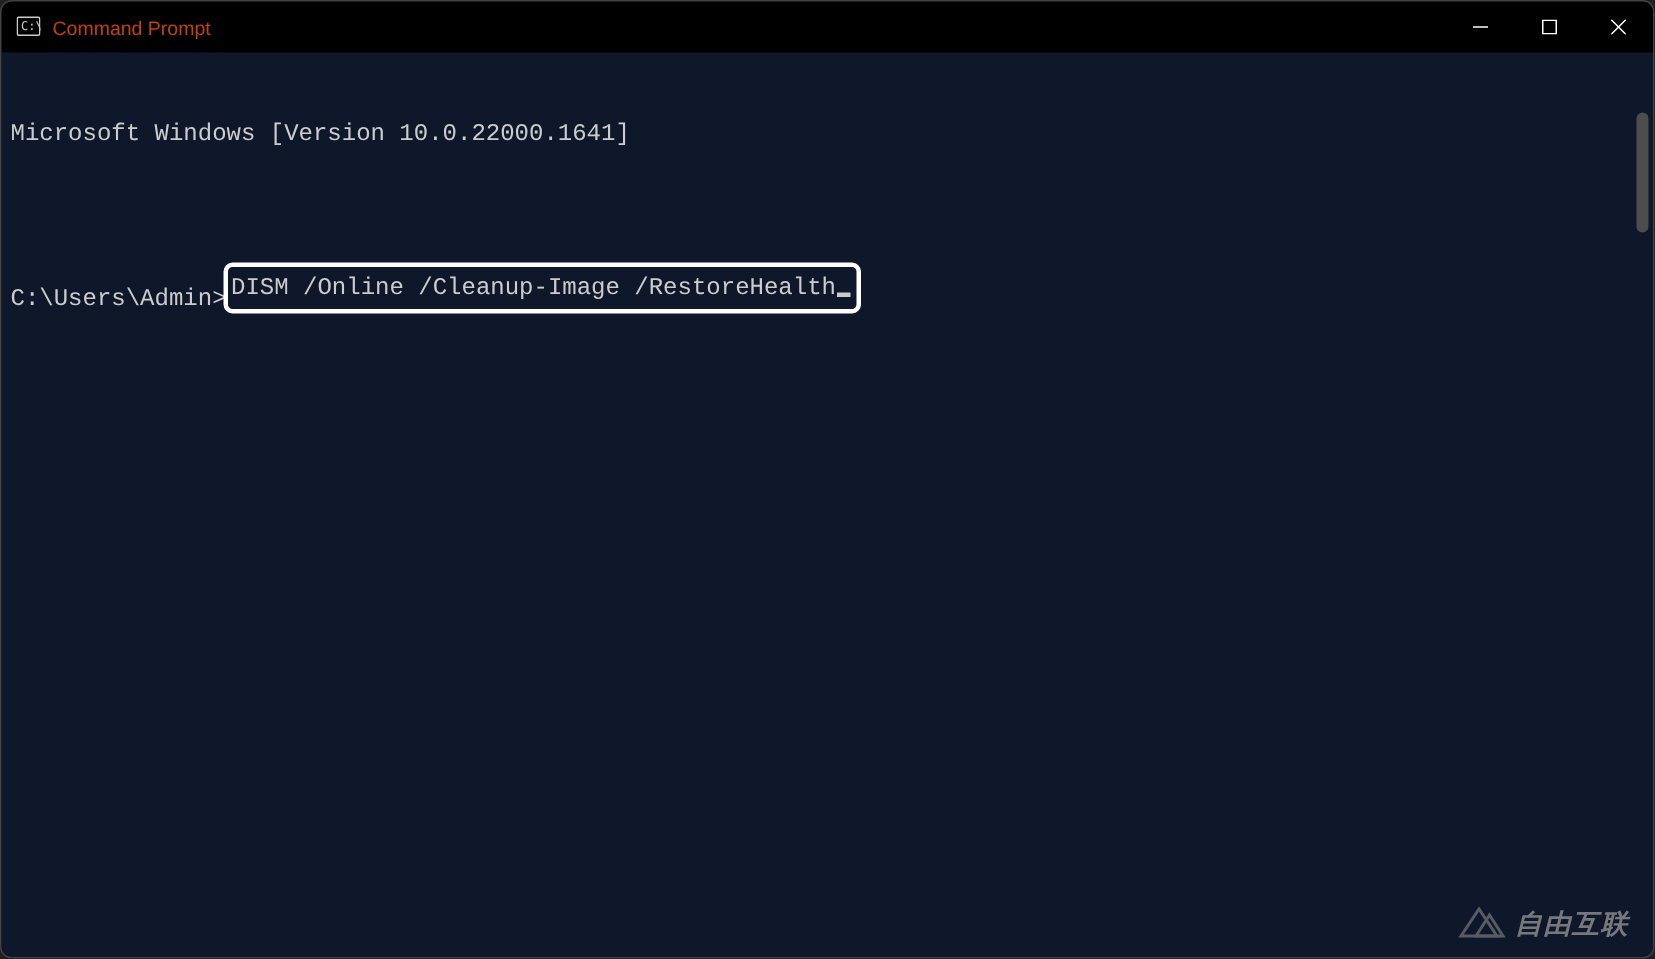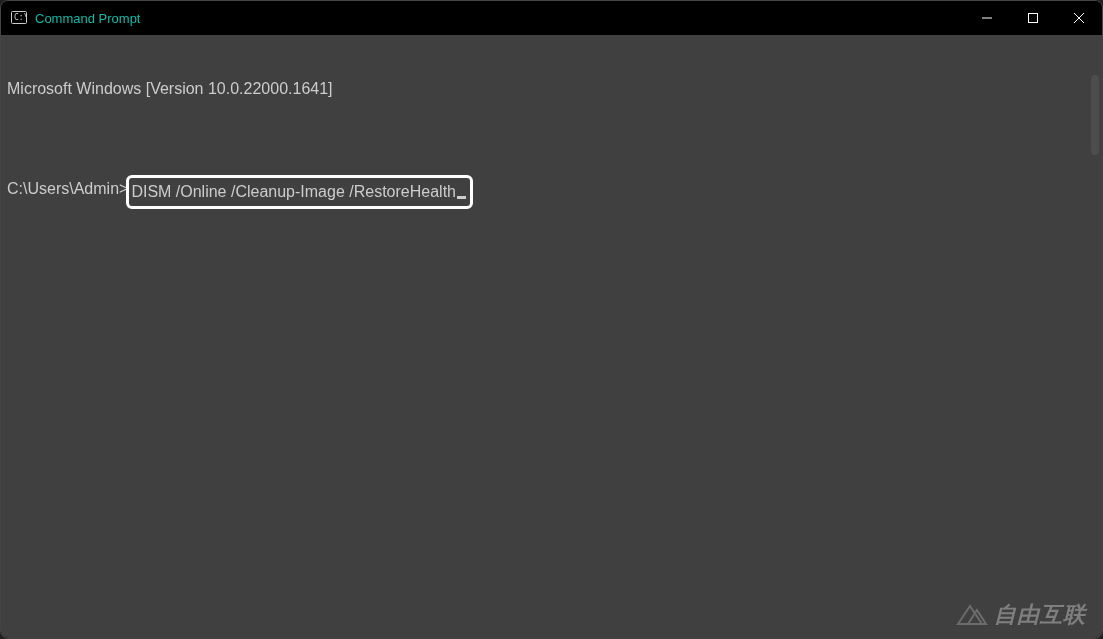--- a/index.html
+++ b/index.html
@@ -25,42 +25,42 @@
     user-select: none;
   }
   .titlebar .app-icon {
     width: 16px; height: 16px;
     margin-left: 10px;
     display: inline-flex; align-items: center; justify-content: center;
   }
   .titlebar .title {
     margin-left: 8px;
     flex: 0 0 auto;
-    color: #14b8a6;
+    color: #c2410c;
   }
   .titlebar .spacer { flex: 1 1 auto; }
   .win-btn {
     width: 46px; height: 34px;
     display: flex; align-items: center; justify-content: center;
     color: #fff;
   }
   .terminal {
     flex: 1 1 auto;
     position: relative;
-    background: #404040;
+    background: #0f172a;
     color: #cccccc;
-    font-family: Liberation Sans, sans-serif;
+    font-family: Liberation Mono, monospace;
     font-size: 16px;
     line-height: 20px;
     padding: 4px 0 0 6px;
     white-space: pre;
     overflow: hidden;
   }
   .line { display: block; }
-  .prompt-line { display: flex; align-items: flex-start; }
+  .prompt-line { display: flex; align-items: flex-end; }
   .hili {
     border: 3px solid #ffffff;
     border-radius: 6px;
     padding: 4px 4px 4px 2px;
     margin-top: -4px;
     margin-left: -2px;
     display: inline-block;
   }
   .cursor {
     display: inline-block;
@@ -76,26 +76,26 @@
     width: 8px;
     height: 80px;
     background: #4d4d4d;
     border-radius: 4px;
   }
   .watermark {
     position: absolute;
     right: 16px;
     bottom: 10px;
     color: #8a8a8a;
-    font-size: 22px;
+    font-size: 18px;
     font-weight: 700;
     font-style: italic;
     letter-spacing: 1px;
     display: flex;
-    align-items: center;
+    align-items: flex-end;
     gap: 6px;
     opacity: 0.85;
     pointer-events: none;
   }
   .watermark svg { opacity: 0.7; }
 </style>
 </head>
 <body>
 
 <div class="window">

